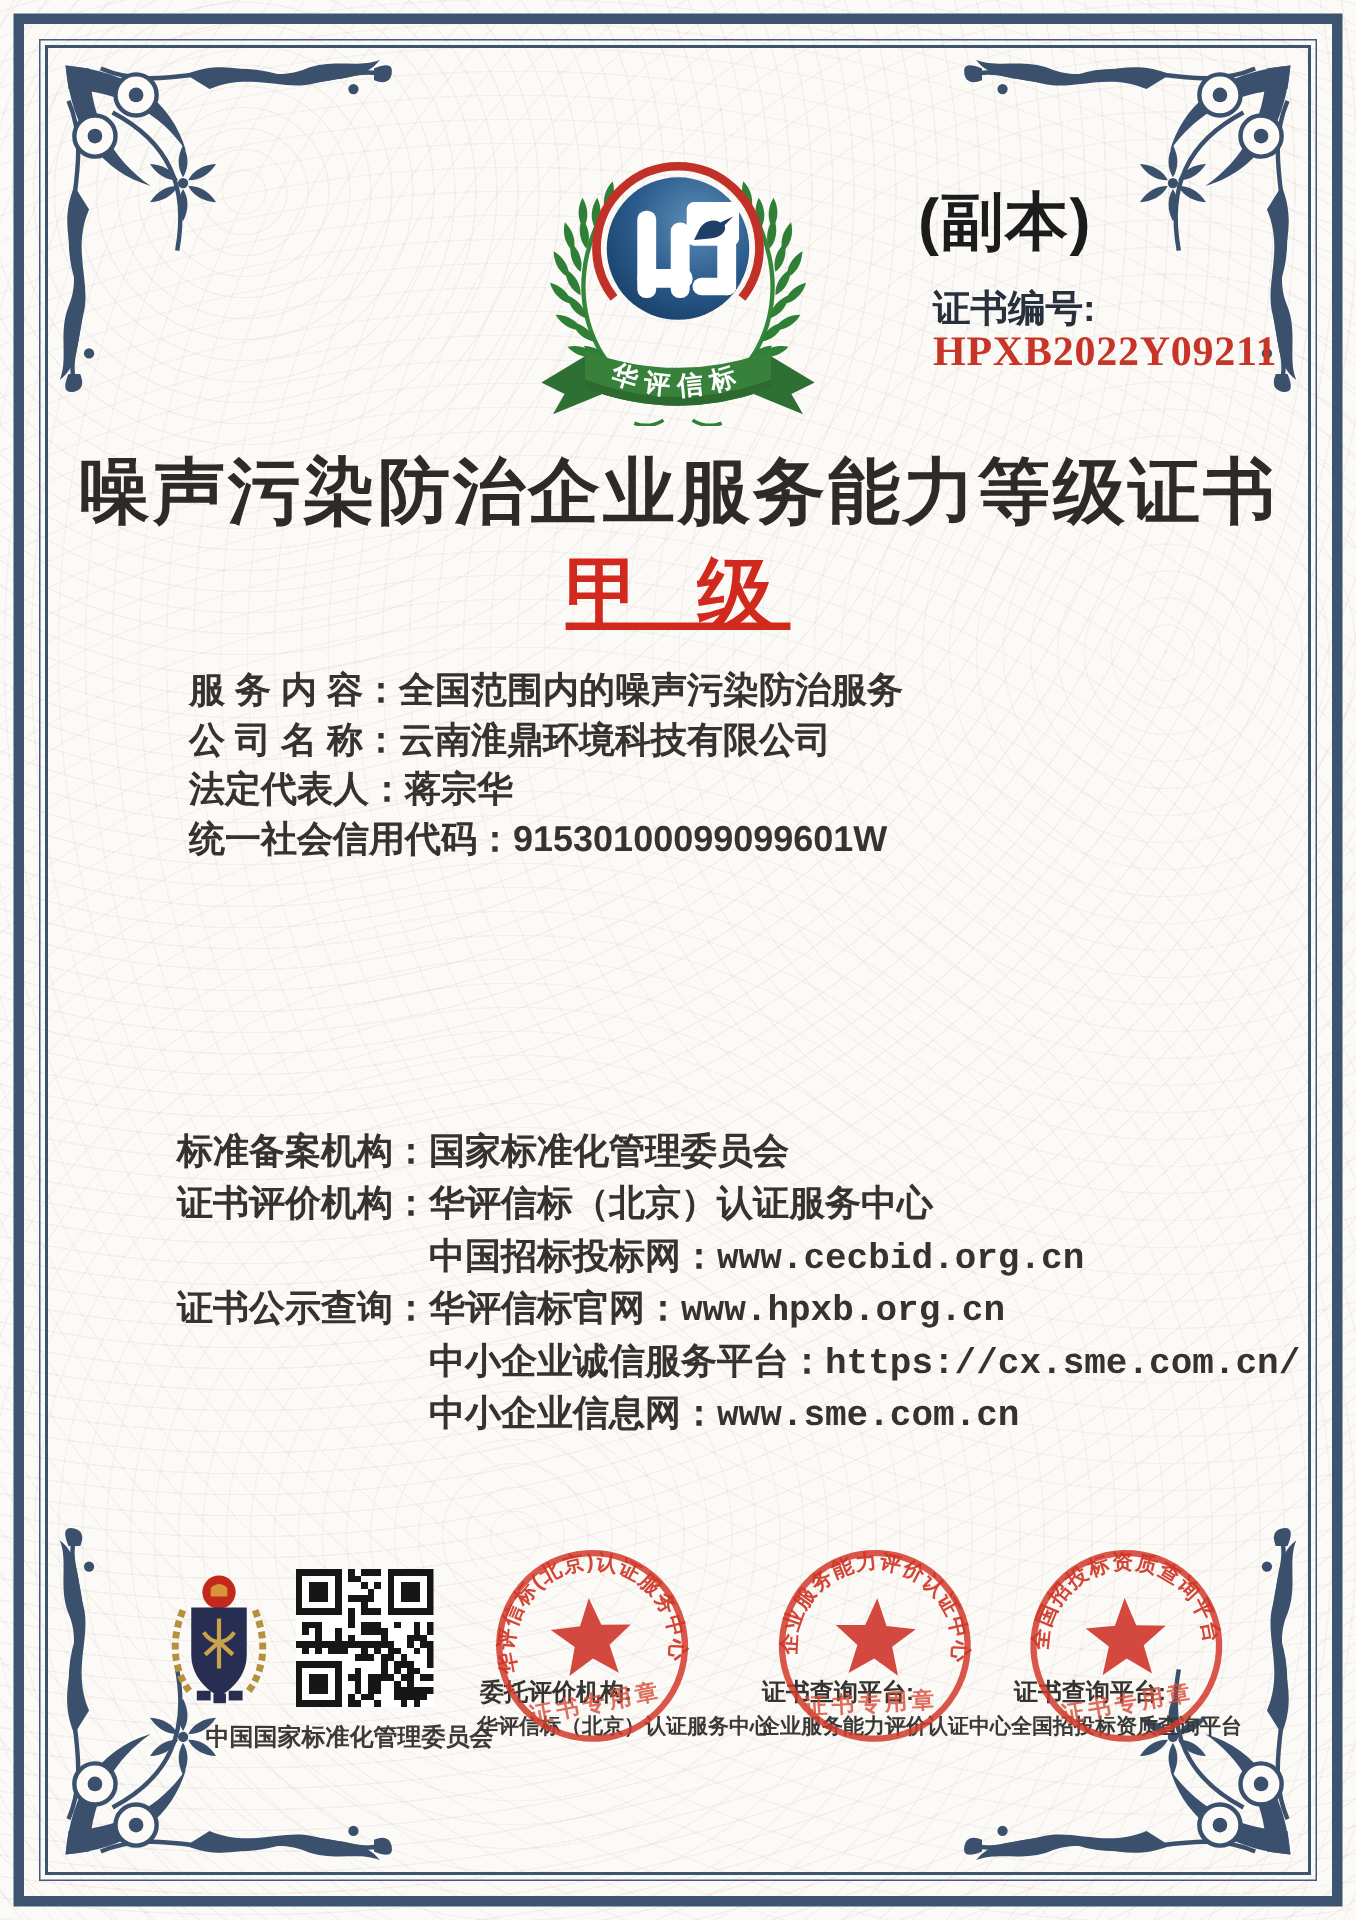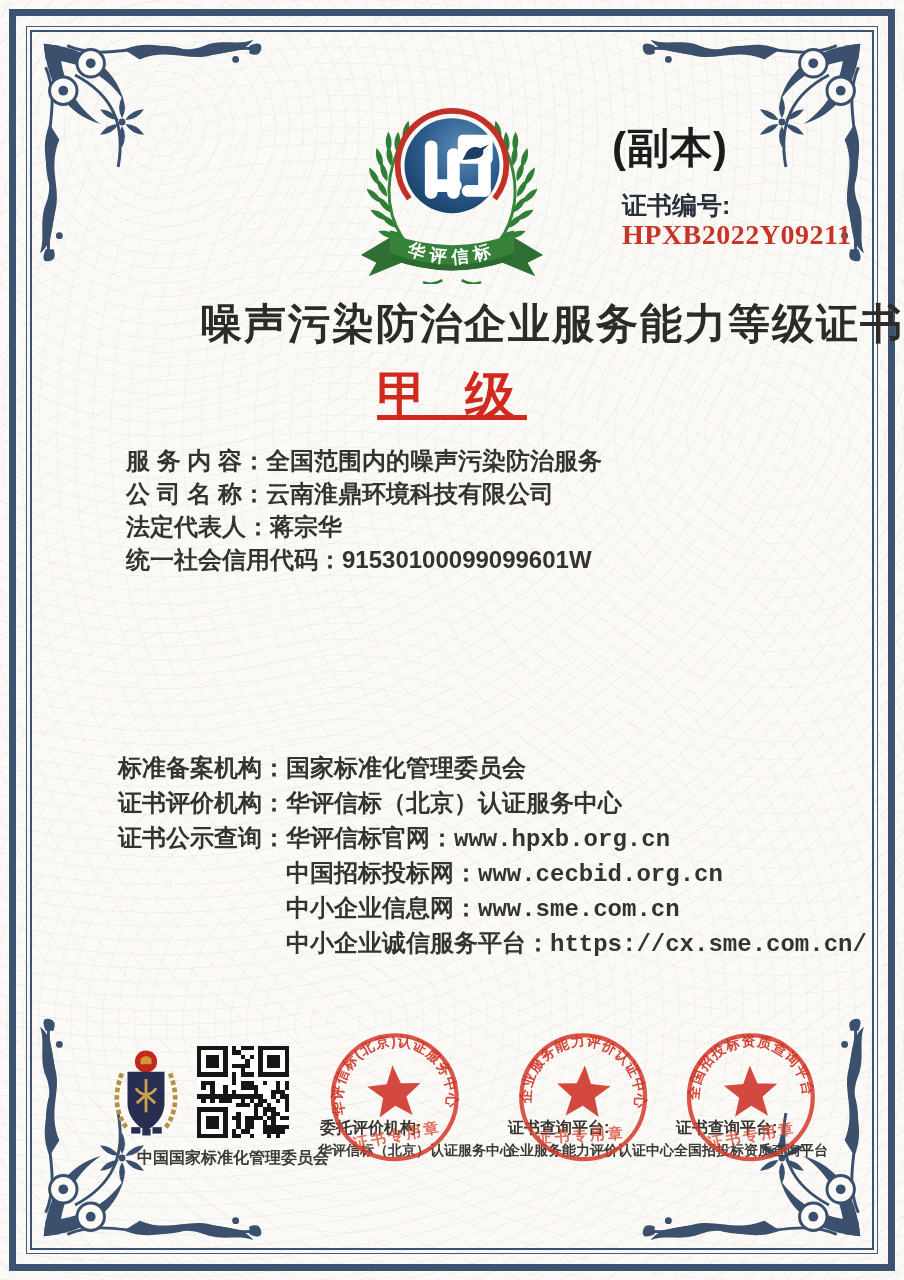--- a/index.html
+++ b/index.html
@@ -19,21 +19,21 @@
   .c-tl{left:30px;top:30px;}
   .c-tr{right:30px;top:30px;transform:scaleX(-1);}
   .c-bl{left:30px;bottom:30px;transform:scaleY(-1);}
   .c-br{right:30px;bottom:30px;transform:scale(-1,-1);}
   
   .logo{position:absolute;left:346px;top:94px;width:212px;height:190px;}
   .copy-label{position:absolute;left:612px;top:120px;font-size:42px;font-weight:800;color:#1c1c1c;letter-spacing:1px;text-align:center;}
   .certno-label{position:absolute;left:622px;top:189px;font-size:25px;font-weight:800;color:#28303c;}
   .certno-value{position:absolute;left:622px;top:219px;font-size:28px;font-weight:800;color:#c63527;letter-spacing:.5px;font-family:Liberation Serif, serif;}
   
-  .main-title{position:absolute;left:0;right:0;top:296px;text-align:right;font-size:42px;font-weight:800;color:#2d2b28;letter-spacing:2px;}
+  .main-title{position:absolute;left:0;right:0;top:296px;text-align:center;font-size:48px;font-weight:800;color:#2d2b28;letter-spacing:2px;}
   .grade{position:absolute;left:0;right:0;top:362px;text-align:center;font-size:50px;font-weight:800;color:#d1291e;letter-spacing:12px;text-decoration:underline;}
   
   .textrow{white-space:nowrap;font-weight:600;color:#35332f;}
   .company{position:absolute;left:126px;top:444px;font-size:24px;line-height:33px;}
   .certsec{position:absolute;left:118px;top:588px;font-size:24px;line-height:36px;}
   .orgsec{position:absolute;left:118px;top:752px;font-size:24px;line-height:35px;font-family:Liberation Mono, monospace;}
   .indent{padding-left:168px;}
   
   .footer{position:absolute;left:0;top:1038px;width:904px;height:170px;}
   .gov-group{position:absolute;left:96px;top:8px;width:206px;text-align:center;}
@@ -173,24 +173,24 @@
     <div class="textrow"><span>服 务 内 容：</span><span>全国范围内的噪声污染防治服务</span></div>
     <div class="textrow"><span>公 司 名 称：</span><span>云南淮鼎环境科技有限公司</span></div>
     <div class="textrow"><span>法定代表人：</span><span>蒋宗华</span></div>
     <div class="textrow"><span>统一社会信用代码：</span><span>91530100099099601W</span></div>
   </div>
 
 
   <div class="orgsec">
     <div class="textrow"><span>标准备案机构：</span><span>国家标准化管理委员会</span></div>
     <div class="textrow"><span>证书评价机构：</span><span>华评信标（北京）认证服务中心</span></div>
+    <div class="textrow indent">中国招标投标网：www.cecbid.org.cn</div>
     <div class="textrow"><span>证书公示查询：</span><span>华评信标官网：www.hpxb.org.cn</span></div>
-    <div class="textrow indent">中国招标投标网：www.cecbid.org.cn</div>
+    <div class="textrow indent">中小企业诚信服务平台：https://cx.sme.com.cn/</div>
     <div class="textrow indent">中小企业信息网：www.sme.com.cn</div>
-    <div class="textrow indent">中小企业诚信服务平台：https://cx.sme.com.cn/</div>
   </div>
 
   <div class="footer">
     <div class="gov-group">
       <div class="gov-row">
         <svg width="74" height="92" viewBox="0 0 80 96">
           <path d="M14,28 C5,50 7,72 20,88" stroke="#b5903e" stroke-width="5" fill="none" stroke-dasharray="5 3"></path>
           <path d="M66,28 C75,50 73,72 60,88" stroke="#b5903e" stroke-width="5" fill="none" stroke-dasharray="5 3"></path>
           <circle cx="40" cy="15" r="12" fill="#c4271b"></circle>
           <path d="M34,12 q6,-6 12,0 v6 h-12 z" fill="#d9a13c" opacity=".9"></path>

